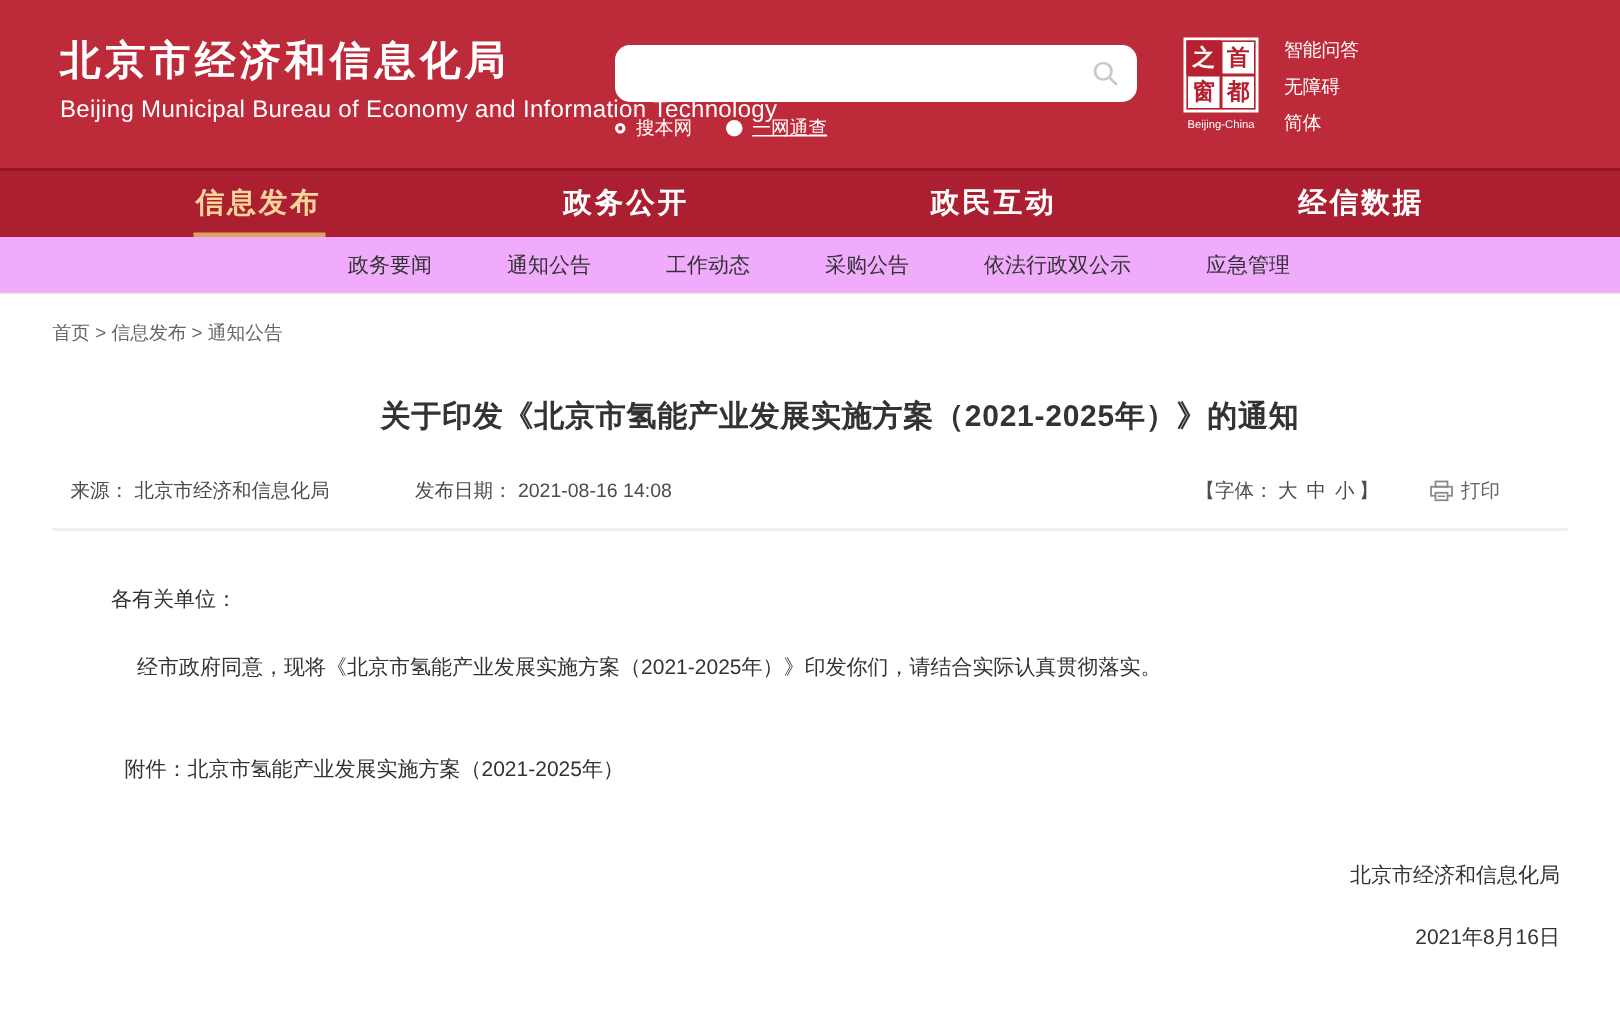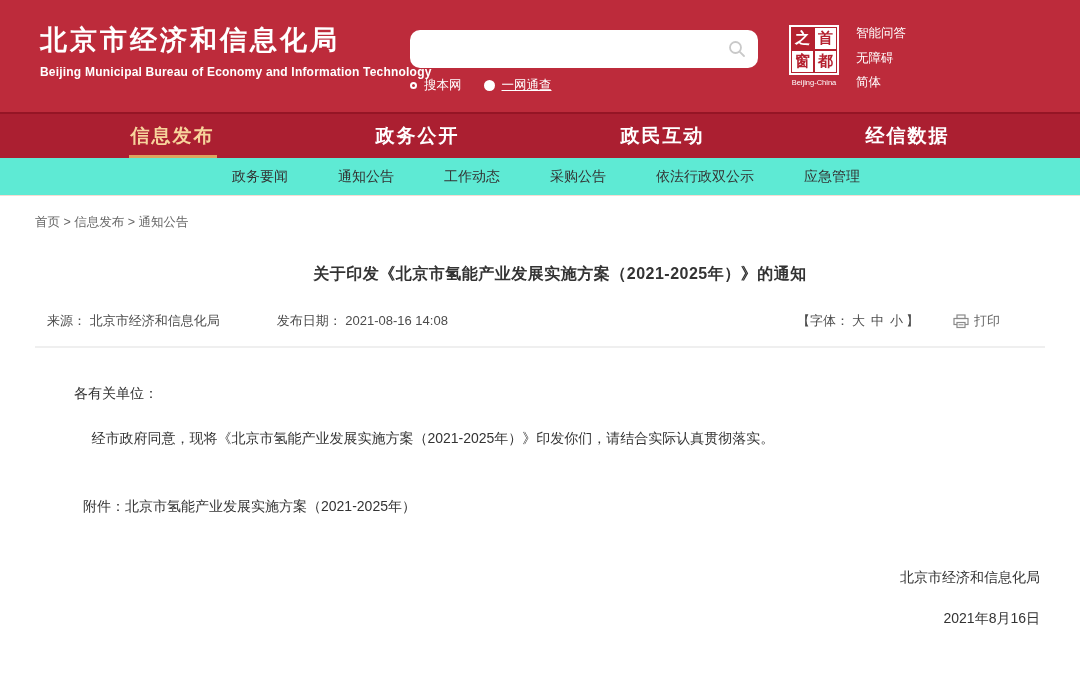--- a/index.html
+++ b/index.html
@@ -13,21 +13,21 @@
 
   
   .header {
     position: relative;
     height: 112px;
     background: #bd2b3b;
     color: #fff;
   }
   .logo { position: absolute; left: 40px; top: 22px; }
   .logo-cn { font-size: 27px; font-weight: bold; letter-spacing: 3px; }
-  .logo-en { font-size: 12px; font-weight: bold; margin-top: 7px; letter-spacing: 0.2px; }
+  .logo-en { font-size: 16px; font-weight: normal; margin-top: 7px; letter-spacing: 0.2px; }
 
   .search-wrap { position: absolute; left: 410px; top: 30px; width: 348px; }
   .search-box {
     background: #fff; height: 38px; border-radius: 10px;
     display: flex; align-items: center; padding: 0 12px;
   }
   .search-input {
     flex: 1; border: none; outline: none; background: transparent;
     font-size: 14px; color: #333; height: 30px;
   }
@@ -74,31 +74,31 @@
     position: relative; cursor: pointer;
   }
   .nav-item.active { color: #f7d49c; }
   .nav-item.active::after {
     content: ""; position: absolute; bottom: 0; left: 50%;
     transform: translateX(-50%); width: 88px; height: 3px; background: #dda45f;
   }
 
   
   .subnav {
-    height: 38px; background: #5eead4; border-bottom: 1px solid #f6ddd3;
+    height: 38px; background: #f0abfc; border-bottom: 1px solid #f6ddd3;
     display: flex; align-items: center; padding-left: 232px;
     font-size: 14px; color: #333;
   }
   .subnav-item { margin-right: 50px; cursor: pointer; white-space: nowrap; }
 
   
   .breadcrumb { margin: 18px 0 0 35px; font-size: 12.5px; color: #666; }
   .page-title {
     margin-top: 33px; text-align: center;
-    font-size: 16px; font-weight: bold; color: #333; letter-spacing: 0.5px; padding-left: 40px;
+    font-size: 20px; font-weight: bold; color: #333; letter-spacing: 0.5px; padding-left: 40px;
   }
   .meta-row {
     margin: 27px 35px 0 35px; display: flex; align-items: center;
     font-size: 13px; color: #4c4c4c;
   }
   .meta-date { margin-left: 45px; }
   .meta-label { color: #4c4c4c; margin-left: 12px; }
   .font-control { margin-left: auto; color: #4c4c4c; }
   .font-size-opt { margin: 0 3px; cursor: pointer; }
   .print-group { display: flex; align-items: center; margin-left: 34px; margin-right: 45px; color: #666; cursor: pointer; }

